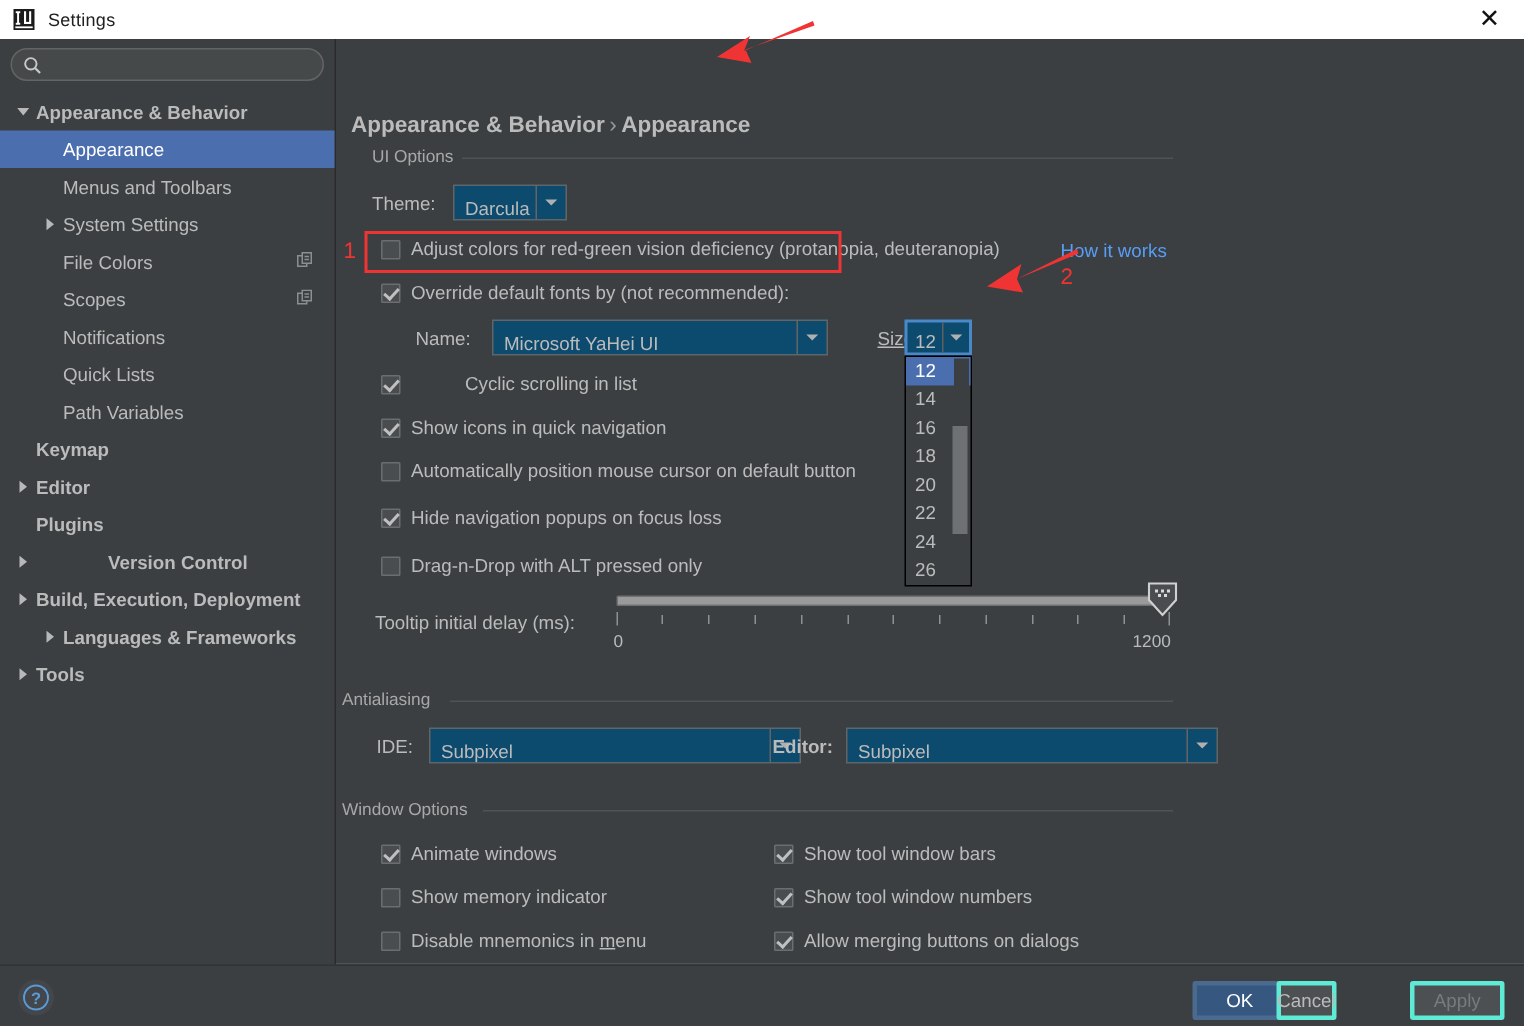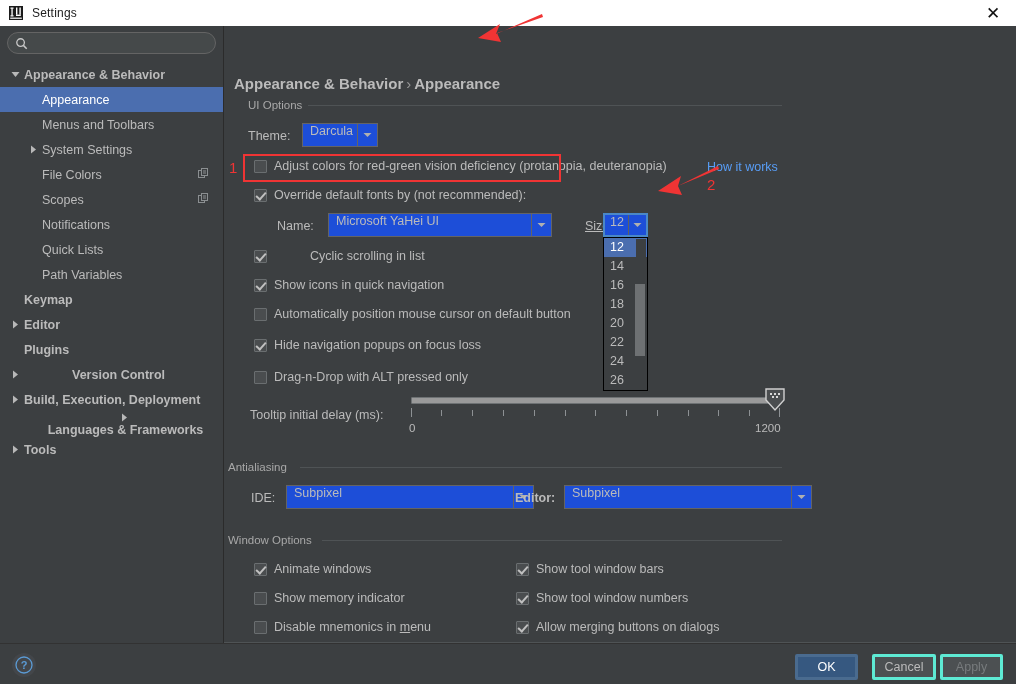--- a/index.html
+++ b/index.html
@@ -76,21 +76,21 @@
   }
   .group-line {
     position: absolute; height: 1px; background: #4f5355;
   }
 
   .lbl-static { position: absolute; font-size: 12.5px; color: #bbbbbb; white-space: nowrap; }
 
   
   .combo {
     position: absolute; height: 24px; border: 1px solid #646464;
-    background: #1d4ed8; display: flex; align-items: flex-start;
+    background: #0c4a6e; display: flex; align-items: flex-end;
   }
   .combo .cval {
     flex: 1; padding-left: 7px; font-size: 12.5px; color: #bbbbbb;
     overflow: hidden; white-space: nowrap;
   }
   .combo .carrow {
     width: 20px; height: 100%; border-left: 1px solid #646464;
     display: flex; align-items: center; justify-content: center;
   }
   .combo.focused { border: 2px solid #4a88c7; }
@@ -292,21 +292,21 @@
           <span class="lbl">Version Control</span>
         </div>
         <div class="tree-item bold" style="padding-left: 10px;">
           <span class="twisty">
             <svg width="7" height="9" viewBox="0 0 7 9">
               <path d="M1 0.5 L1 8.5 L6 4.5 Z" fill="#b8b8b8"></path>
             </svg>
           </span>
           <span class="lbl">Build, Execution, Deployment</span>
         </div>
-        <div class="tree-item bold" style="padding-left: 28px; flex-direction: column;">
+        <div class="tree-item bold" style="padding-left: 28px;">
           <span class="twisty">
             <svg width="7" height="9" viewBox="0 0 7 9">
               <path d="M1 0.5 L1 8.5 L6 4.5 Z" fill="#b8b8b8"></path>
             </svg>
           </span>
           <span class="lbl">Languages &amp; Frameworks</span>
         </div>
         <div class="tree-item bold" style="padding-left: 10px;">
           <span class="twisty">
             <svg width="7" height="9" viewBox="0 0 7 9">
@@ -495,21 +495,21 @@
   <div class="bottombar">
     <div class="helpbtn">
       <svg width="18" height="18" viewBox="0 0 18 18">
         <circle cx="9" cy="9" r="8" fill="none" stroke="#5b9bd5" stroke-width="1.3"></circle>
         <text x="9" y="13" text-anchor="middle" font-size="11" font-weight="bold" fill="#5b9bd5" font-family="Liberation Sans, sans-serif">?</text>
       </svg>
     </div>
     <div class="btn primary" style="left:795px; width:63px;">
       <span>OK</span>
     </div>
-    <div class="btn" style="left:872px; width:64px;">
+    <div class="btn" style="left:851px; width:40px;">
       <span>Cancel</span>
     </div>
     <div class="btn disabled" style="left:940px; width:63px;">
       <span>Apply</span>
     </div>
   </div>
 
   <div class="anno-box" style="left:243px; top:154px; width:318px; height:28px;"></div>
   <div class="anno-num" style="left:229px; top:159px;">1</div>
   <div class="anno-num" style="left:707px; top:176px;">2</div>

